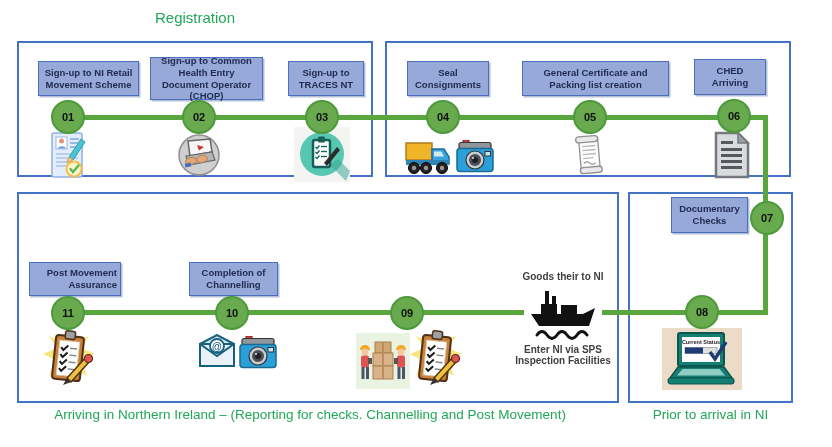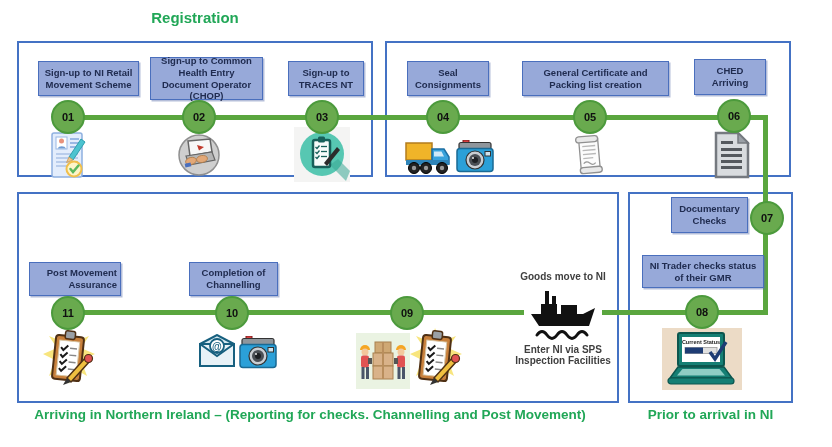--- a/index.html
+++ b/index.html
@@ -1,21 +1,21 @@
 <!DOCTYPE html>
 <html><head>
 <meta charset="utf-8">
 <style>
   html,body { margin:0; padding:0; background:#fff; }
   .canvas {
     position:relative; width:832px; height:447px; background:#fff;
     font-family:"Liberation Sans", sans-serif; overflow:hidden;
   }
   
-  .green-title { position:absolute; color:#21a757; font-weight:700; text-align:center; z-index:4; }
+  .green-title { position:absolute; color:#21a757; font-weight:400; text-align:center; z-index:4; }
   #title-registration { left:17px; top:9px;  width:356px; font-size:15px; }
   #title-preparing    { left:385px; top:13px; width:406px; font-size:15px; }
   #title-arriving     { left:0px;  top:407px; width:620px; font-size:13.5px; }
   #title-prior        { left:628px; top:407px; width:165px; font-size:13.5px; }
   
   .frame { position:absolute; border:2px solid #4472c4; background:#fff; box-sizing:border-box; z-index:0; }
   #frame-registration { left:17px;  top:41px;  width:356px; height:136px; }
   #frame-preparing    { left:385px; top:41px;  width:406px; height:136px; }
   #frame-arriving     { left:17px;  top:192px; width:602px; height:211px; }
   #frame-prior        { left:628px; top:192px; width:165px; height:211px; }
@@ -100,37 +100,36 @@
   <div class="green-title" id="title-arriving">Arriving in Northern Ireland – (Reporting for checks. Channelling and Post Movement)</div>
   <div class="green-title" id="title-prior">Prior to arrival in NI</div>
 
   <div class="step-label" id="label-01">Sign-up to NI Retail Movement Scheme</div>
   <div class="step-label" id="label-02">Sign-up to Common Health Entry Document Operator (CHOP)</div>
   <div class="step-label" id="label-03">Sign-up to TRACES NT</div>
   <div class="step-label" id="label-04">Seal Consignments</div>
   <div class="step-label" id="label-05">General Certificate and Packing list creation</div>
   <div class="step-label" id="label-06">CHED Arriving</div>
   <div class="step-label" id="label-07">Documentary Checks</div>
-  <div class="step-label" id="label-08">NI Trader checks status of their GMR</div>
   <div class="step-label" id="label-10">Completion of Channelling</div>
   <div class="step-label" id="label-11">Post Movement Assurance</div>
 
   <div class="step-circle" id="circle-01">01</div>
   <div class="step-circle" id="circle-02">02</div>
   <div class="step-circle" id="circle-03">03</div>
   <div class="step-circle" id="circle-04">04</div>
   <div class="step-circle" id="circle-05">05</div>
   <div class="step-circle" id="circle-06">06</div>
   <div class="step-circle" id="circle-07">07</div>
   <div class="step-circle" id="circle-08">08</div>
   <div class="step-circle" id="circle-09">09</div>
   <div class="step-circle" id="circle-10">10</div>
   <div class="step-circle" id="circle-11">11</div>
 
-  <div class="note" id="goods-move">Goods move to NI</div>
+  <div class="note" id="goods-move">Goods their to NI</div>
   <div class="note" id="enter-ni">Enter NI via SPS Inspection Facilities</div>
 
   <span class="icon" id="icon-form">
     <svg width="42" height="50" viewBox="0 0 42 50">
       <rect x="5" y="2" width="30" height="44" rx="2" fill="#e3edfc" stroke="#8fb0e0" stroke-width="1.5"></rect>
       <rect x="9" y="6" width="11" height="12" fill="#ffffff" stroke="#9ab8e4"></rect>
       <circle cx="14.5" cy="10" r="2.5" fill="#e8927c"></circle>
       <path d="M10.5 17.5 a4.5 3.5 0 0 1 8.5 0 z" fill="#6f9bd4"></path>
       <rect x="23" y="7" width="9" height="2" fill="#9ab8e4"></rect>
       <rect x="23" y="11" width="9" height="2" fill="#9ab8e4"></rect>

